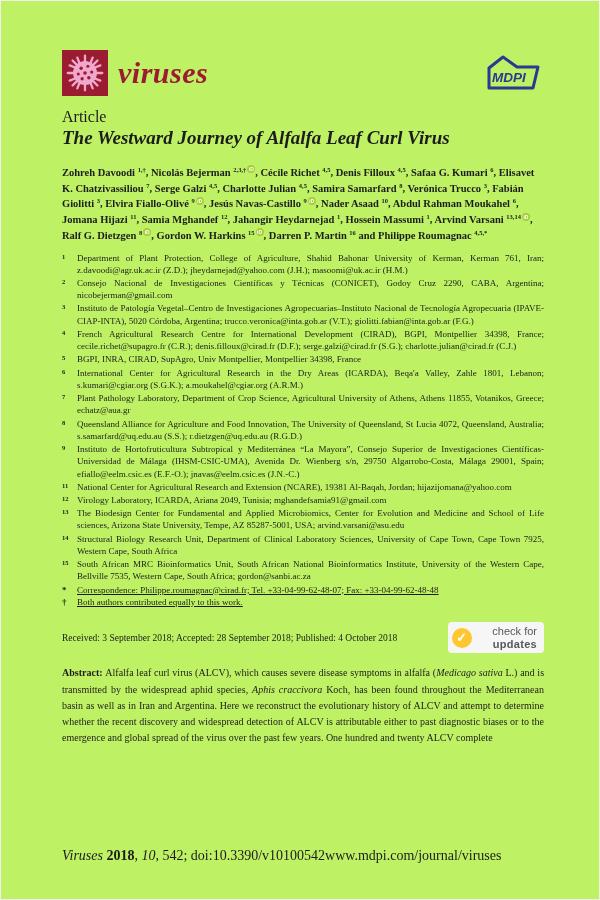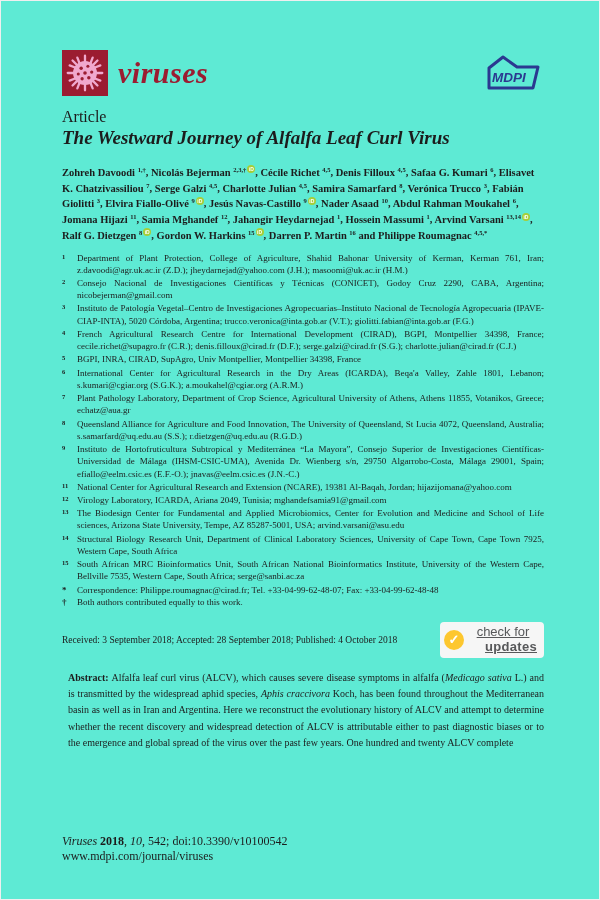--- a/index.html
+++ b/index.html
@@ -6,21 +6,21 @@
   body{
     width:600px;height:900px;
     background:#fdfdfd;
     font-family:"Liberation Serif",serif;
     color:#1c1c1c;
     -webkit-font-smoothing:antialiased;
   }
   .page{
     position:relative;
     width:600px;height:900px;
-    background:#5eead4;
+    background:#bef264;
     box-sizing:border-box;
     padding:50px 56px 0 62px;
     box-shadow:inset 0 0 0 1px #efefef;
     overflow:hidden;
   }
   
   .header{display:flex;justify-content:space-between;align-items:flex-start;margin-bottom:12px;}
   .brand{display:flex;align-items:center;gap:10px;}
   .brand-logo{width:46px;height:46px;display:block;}
   .brand-name{
@@ -43,50 +43,49 @@
     font-size:5px;font-style:normal;font-weight:bold;
     text-align:center;line-height:8px;vertical-align:super;margin-left:1px;
   }
   
   .aff-list{font-size:9px;line-height:1.36;}
   .aff-row{display:flex;margin:0 0 1px 0;}
   .aff-num{flex:0 0 15px;font-size:6.5px;padding-top:1px;font-weight:bold;}
   .aff-text{flex:1;text-align:justify;}
   .note-row{display:flex;font-size:9px;line-height:1.36;}
   .note-marker{flex:0 0 15px;font-weight:bold;}
-  .note-text{flex:1;}
+  .note-text{flex:1;text-decoration:underline;}
   
   .dates-row{display:flex;justify-content:space-between;align-items:center;margin-top:14px;gap:28px;}
   .dates{font-size:9.5px;}
   .update-badge{
     display:flex;align-items:center;gap:5px;
     background:#f6f6f6;border-radius:4px;padding:3px 7px 3px 4px;
     cursor:pointer;
   }
   .check-circle{
     width:20px;height:20px;border-radius:50%;
     background:var(--badge-yellow,#fdc72f);
     color:#fff;font-family:"Liberation Sans",sans-serif;
     font-size:13px;font-weight:bold;text-align:center;line-height:20px;
   }
   .badge-text{
     font-family:"Liberation Sans",sans-serif;
-    font-size:13px;line-height:1.15;color:#57585a;text-align:center;text-decoration:underline;
+    font-size:11px;line-height:1.15;color:#57585a;text-align:right;
   }
   .badge-text .bd{font-weight:bold;letter-spacing:.3px;padding-left:16px;}
   
-  .abstract{font-size:10px;line-height:1.62;text-align:justify;margin-top:12px;margin-left:6px;}
+  .abstract{font-size:10px;line-height:1.62;text-align:justify;margin-top:12px;}
   .it{font-style:italic;}
   .bd{font-weight:bold;}
   
   .footer{
     position:absolute;left:62px;right:56px;bottom:36px;
     display:flex;justify-content:flex-start;
-    font-size:12px;
-    flex-direction:column;
+    font-size:14px;
   }
 </style>
 </head>
 <body>
 
 <div class="page">
 
   <div class="header">
     <div class="brand">
       <svg class="brand-logo" viewBox="0 0 48 48">
@@ -181,21 +180,21 @@
       <div class="aff-row">
         <span class="aff-num">13</span>
         <span class="aff-text">The Biodesign Center for Fundamental and Applied Microbiomics, Center for Evolution and Medicine and School of Life sciences, Arizona State University, Tempe, AZ 85287-5001, USA; arvind.varsani@asu.edu</span>
       </div>
       <div class="aff-row">
         <span class="aff-num">14</span>
         <span class="aff-text">Structural Biology Research Unit, Department of Clinical Laboratory Sciences, University of Cape Town, Cape Town 7925, Western Cape, South Africa</span>
       </div>
       <div class="aff-row">
         <span class="aff-num">15</span>
-        <span class="aff-text">South African MRC Bioinformatics Unit, South African National Bioinformatics Institute, University of the Western Cape, Bellville 7535, Western Cape, South Africa; serge@sanbi.ac.za</span>
+        <span class="aff-text">South African MRC Bioinformatics Unit, South African National Bioinformatics Institute, University of the Western Cape, Bellville 7535, Western Cape, South Africa; gordon@sanbi.ac.za</span>
       </div>
     </div>
 
   <div>
       <div class="note-row">
         <span class="note-marker">*</span>
         <span class="note-text">Correspondence: Philippe.roumagnac@cirad.fr; Tel. +33-04-99-62-48-07; Fax: +33-04-99-62-48-48</span>
       </div>
       <div class="note-row">
         <span class="note-marker">†</span>

